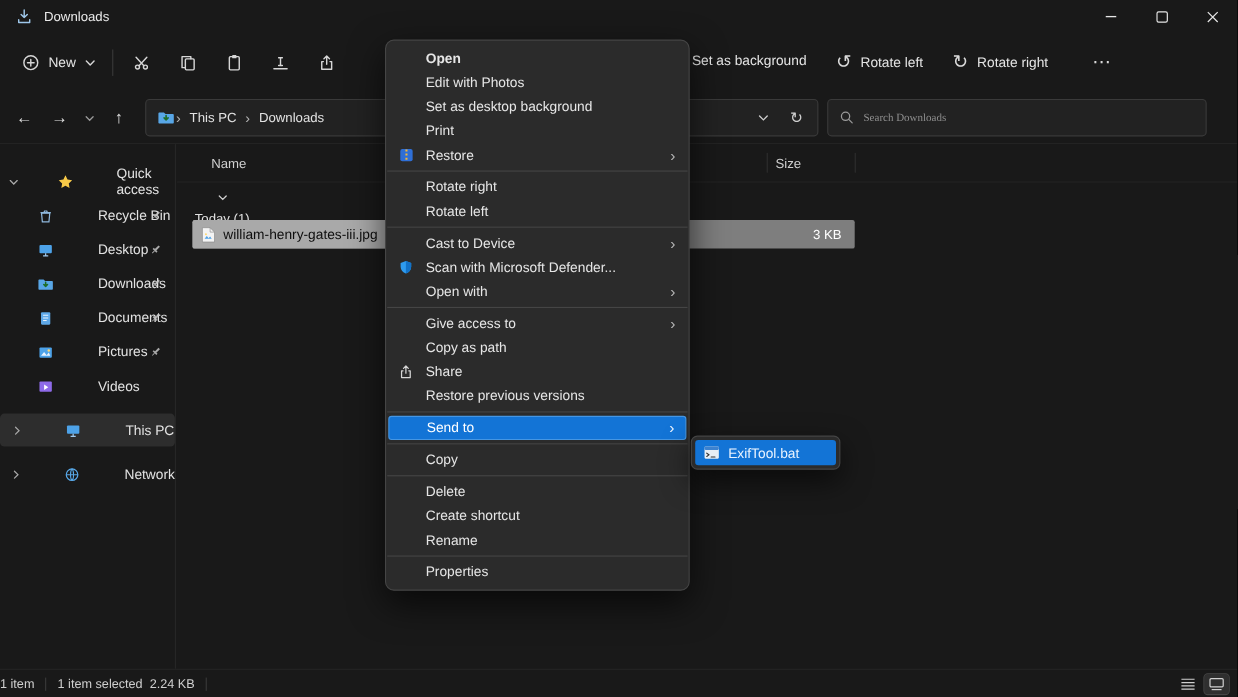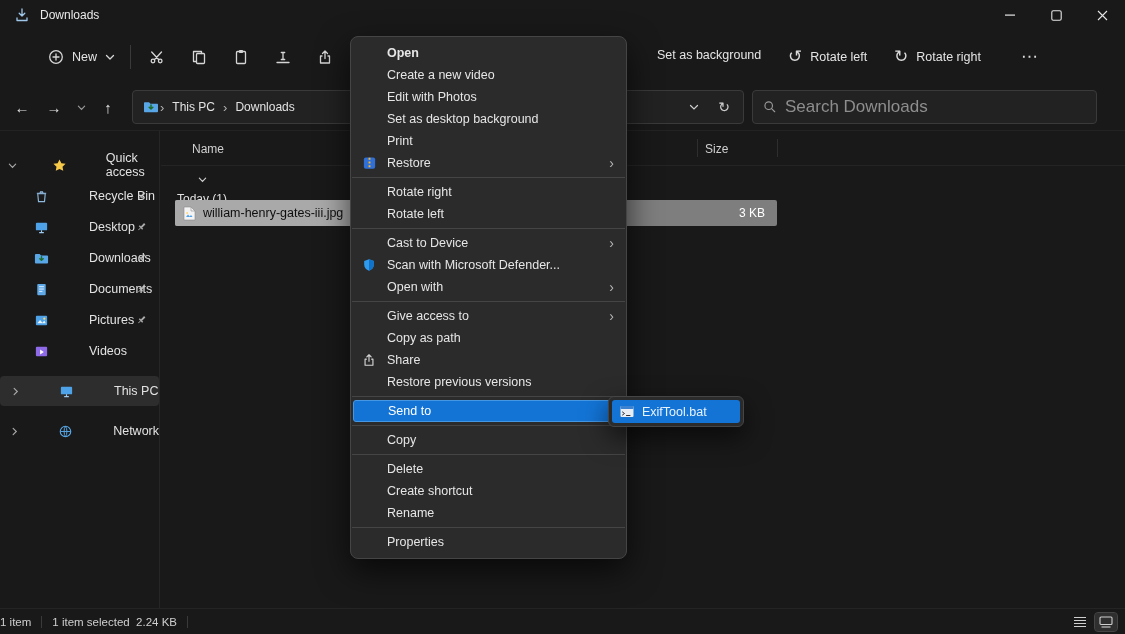--- a/index.html
+++ b/index.html
@@ -9,41 +9,41 @@
   svg { display:block; }
   .stroke { fill:none; stroke:#d6d6d6; stroke-width:1.3; stroke-linecap:round; stroke-linejoin:round; }
 
   
   .titlebar { position:absolute; top:0; left:0; right:0; height:30px; display:flex; align-items:center; padding-left:14px; }
   .tb-title { margin-left:10px; font-size:12px; color:#eaeaea; }
   .win-controls { position:absolute; top:0; right:0; height:30px; display:flex; }
   .win-btn { width:46px; height:30px; display:flex; align-items:center; justify-content:center; }
 
   
-  .toolbar { position:absolute; top:30px; left:0; right:0; height:54px;margin-left:28px; }
+  .toolbar { position:absolute; top:30px; left:0; right:0; height:54px; }
   .tb-left { position:absolute; left:10px; top:0; height:54px; display:flex; align-items:center; }
   .btn { display:flex; align-items:center; gap:8px; padding:8px 10px; border-radius:4px; color:#e4e4e4; }
   .icon-btn { width:42px; height:34px; display:flex; align-items:center; justify-content:center; border-radius:4px; }
   .tb-sep { width:1px; height:24px; background:#3a3a3a; margin:0 5px; }
   .abs { position:absolute; top:10px; }
   .glyph { font-size:15px; line-height:1; color:#dadada; }
   .glyph.big { font-size:17px; }
 
   
   .navrow { position:absolute; top:84px; left:0; right:0; height:47px; display:flex; align-items:center; padding-left:6px; border-bottom:1px solid #232323; }
   .nav-btn { width:32px; height:32px; display:flex; align-items:center; justify-content:center; border-radius:4px; font-size:15px; color:#e0e0e0; }
   .nav-btn.small { width:22px; color:#9a9a9a; }
   .field { height:34px; background:#222; border:1px solid #3a3a3a; border-radius:4px; display:flex; align-items:center; }
   .address { width:612px; margin-left:8px; padding:0 6px 0 10px; }
   .crumb { padding:0 7px; font-size:12px; color:#e2e2e2; }
   .crumb-sep { color:#b2b2b2; font-size:13px; padding:0 1px; }
   .addr-right { margin-left:auto; display:flex; align-items:center; gap:4px; }
   .mini-btn { width:26px; height:26px; display:flex; align-items:center; justify-content:center; border-radius:3px; color:#cfcfcf; font-size:14px; }
   .searchf { width:345px; margin-left:8px; padding:0 10px; gap:8px; }
-  .search-input { flex:1; background:transparent; border:0; outline:0; color:#5eead4; font-size:17px; font-family:Liberation Sans, sans-serif; }
+  .search-input { flex:1; background:transparent; border:0; outline:0; color:#5eead4; font-size:10px; font-family:Liberation Serif, serif; }
   .search-input::placeholder { color:#8e8e8e; }
 
   
   .sidebar { position:absolute; top:131px; left:0; width:160px; bottom:26px; padding-top:18px; border-right:1px solid #262626; }
   .srow { height:30px; margin:1px 0; display:flex; align-items:center; padding-left:6px; border-radius:4px; position:relative; color:#e2e2e2;gap:31px; }
   .srow .chev { width:18px; display:flex; justify-content:center; }
   .srow .sicon { width:18px; display:flex; justify-content:center; margin:0 8px 0 2px; }
   .srow.child { padding-left:30px; }
   .srow.active { background:#2d2d2d; }
   .pin { position:absolute; right:12px; top:50%; transform:translateY(-50%); opacity:.85; }
@@ -65,21 +65,21 @@
   
   .menu { position:absolute; left:350px; top:36px; width:277px; background:#2b2b2b; border:1px solid #454545; border-radius:8px;
           box-shadow:0 12px 32px rgba(0,0,0,.65); padding:5px 0; z-index:50; }
   .mi { position:relative; height:22px; display:flex; align-items:center; padding:0 28px 0 36px; color:#e6e6e6; font-size:12.5px; white-space:nowrap; }
   .mi.bold .mi-label { font-weight:bold; }
   .mi-icon { position:absolute; left:11px; top:50%; transform:translateY(-50%); }
   .mi-arrow { position:absolute; right:12px; top:50%; transform:translateY(-50%); color:#b5b5b5; font-size:14px; line-height:1; }
   .mi.selected { background:var(--accent,#1374d6); margin:0 2px; padding-left:34px; border:1px solid #4596e3; border-radius:3px; color:#fff;align-items:center; }
   .mi.selected .mi-arrow { right:10px; color:#eaf3ff; }
   .msep { height:1px; background:#454545; margin:3px 1px; }
-  .submenu { position:absolute; left:608px; top:396px; width:136px; background:#2b2b2b; border:1px solid #454545; border-radius:6px;
+  .submenu { position:absolute; left:628px; top:396px; width:136px; background:#2b2b2b; border:1px solid #454545; border-radius:6px;
              box-shadow:0 10px 26px rgba(0,0,0,.6); padding:3px; z-index:60; }
   .smi { height:23px; display:flex; align-items:center; gap:8px; background:var(--accent,#1374d6); border-radius:3px; padding:0 8px; color:#e9f3ff; font-size:12.5px; }
 
   
   .statusbar { position:absolute; left:0; right:0; bottom:0; height:26px; border-top:1px solid #242424; display:flex; align-items:center; font-size:11.5px; color:#cfcfcf; }
   .sb-sep { width:1px; height:12px; background:#3a3a3a; margin:0 10px; }
   .pre { white-space:pre; }
   .view-btns { margin-left:auto; display:flex; align-items:center; gap:4px; margin-right:8px; }
   .view-btn { width:22px; height:18px; display:flex; align-items:center; justify-content:center; border-radius:3px; }
   .view-btn.active { background:#2f2f2f; outline:1px solid #454545; }
@@ -414,23 +414,20 @@
       </div>
       <span class="file-size">3 KB</span>
     </div>
   </div>
 
   <div class="menu">
     <div class="mi bold">
         <span class="mi-label">Open</span>
       </div>
     <div class="mi">
-        <span class="mi-label">Create a new video</span>
-      </div>
-    <div class="mi">
         <span class="mi-label">Edit with Photos</span>
       </div>
     <div class="mi">
         <span class="mi-label">Set as desktop background</span>
       </div>
     <div class="mi">
         <span class="mi-label">Print</span>
       </div>
     <div class="mi">
       <span class="mi-icon">

